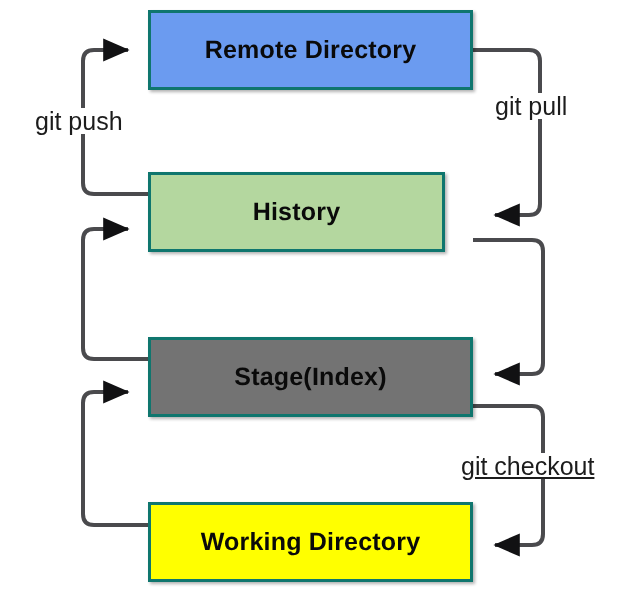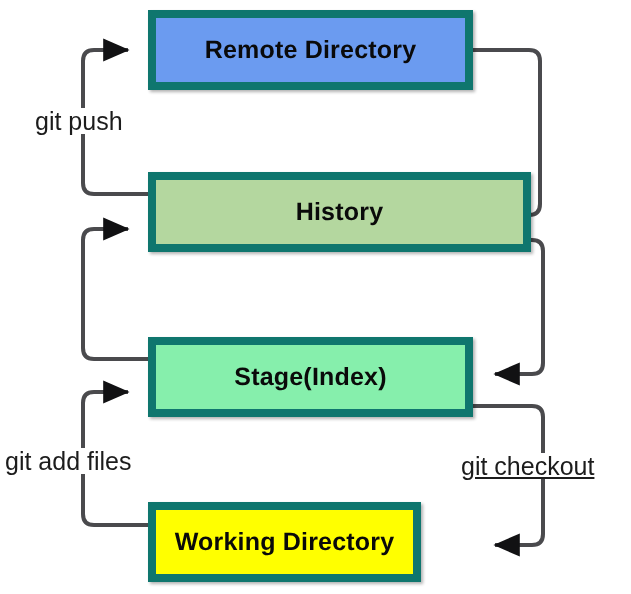--- a/index.html
+++ b/index.html
@@ -11,39 +11,39 @@
     position: relative;
     width: 631px;
     height: 594px;
     background: #ffffff;
     overflow: hidden;
     font-family: "Liberation Sans", sans-serif;
   }
   .node-box {
     position: absolute;
     box-sizing: border-box;
-    border: 8px solid #0f766e;
+    border: 3px solid #0f766e;
     display: flex;
     align-items: center;
     justify-content: center;
     box-shadow: 2px 2px 3px rgba(0,0,0,0.30);
   }
   .node-label {
     font-family: "Liberation Sans", sans-serif;
     font-weight: bold;
     font-size: 25px;
     color: #0a0a0a;
     letter-spacing: 0.2px;
     white-space: nowrap;
     text-rendering: geometricPrecision;
   }
   #node-remote  { left: 148px; top: 10px;  width: 325px; height: 80px; background: #6b9bf0; }
-  #node-history { left: 148px; top: 172px; width: 383px; height: 80px; background: #b4d79f; }
-  #node-stage   { left: 148px; top: 337px; width: 325px; height: 80px; background: #86efac; }
-  #node-working { left: 148px; top: 502px; width: 273px; height: 80px; background: #ffff00; }
+  #node-history { left: 148px; top: 172px; width: 297px; height: 80px; background: #b4d79f; }
+  #node-stage   { left: 148px; top: 337px; width: 325px; height: 80px; background: #737373; }
+  #node-working { left: 148px; top: 502px; width: 325px; height: 80px; background: #ffff00; }
 
   .edge-layer {
     position: absolute;
     left: 0; top: 0;
     width: 631px;
     height: 594px;
     pointer-events: none;
   }
   .edge-path {
     fill: none;
@@ -105,16 +105,16 @@
 
   <div class="node-box" id="node-stage">
     <span class="node-label">Stage(Index)</span>
   </div>
 
   <div class="node-box" id="node-working">
     <span class="node-label">Working Directory</span>
   </div>
 
   <div class="edge-label" id="label-git-push">git push</div>
-  <div class="edge-label" id="label-git-add">git add files</div>
+  <div class="edge-label" id="label-git-pull">git pull</div>
   <div class="edge-label" id="label-git-checkout">git checkout</div>
 
 </div>
 
 </body></html>

